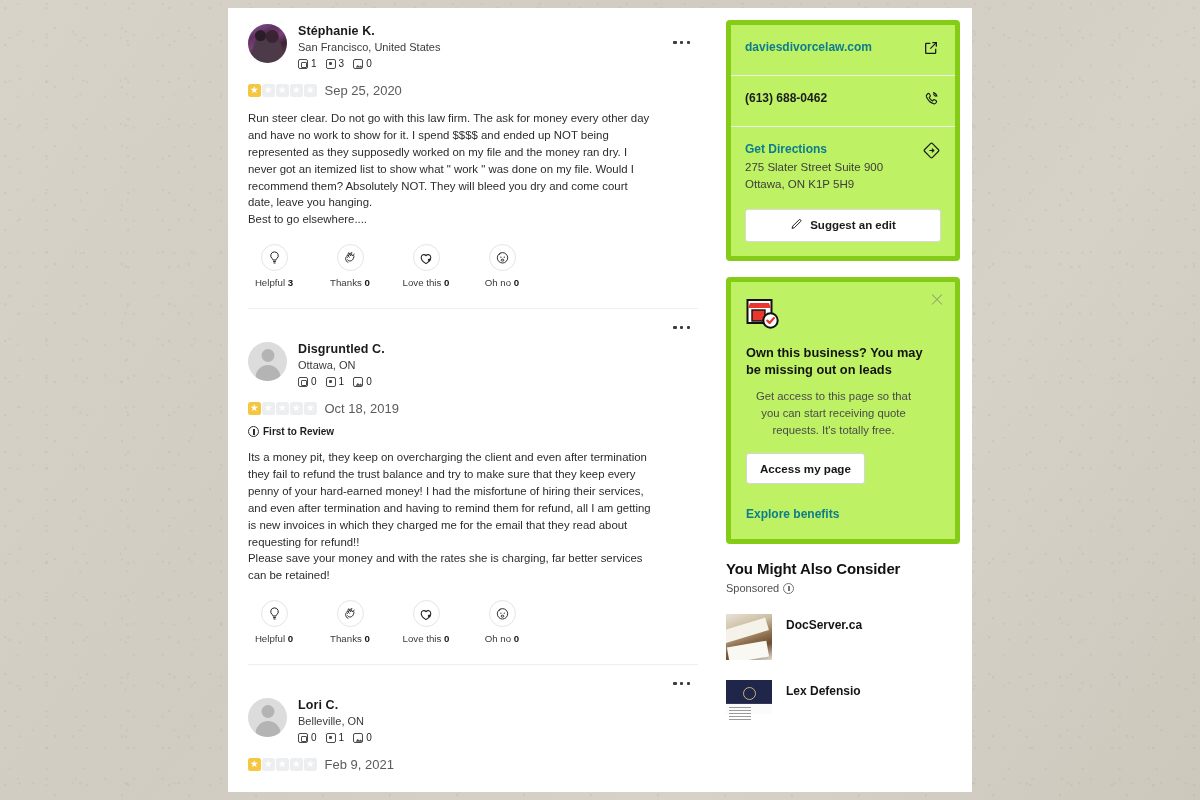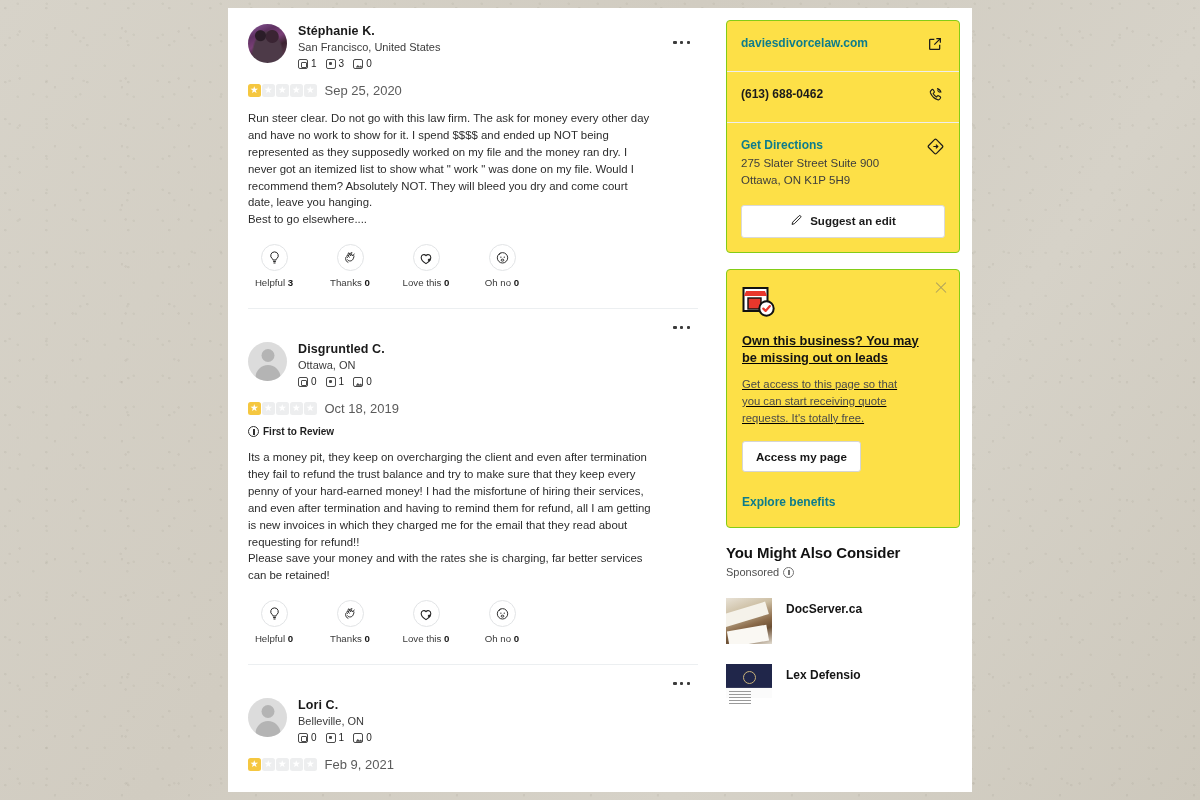--- a/index.html
+++ b/index.html
@@ -110,21 +110,21 @@
   .react-circle {
     width: 27px; height: 27px; border-radius: 50%; border: 1px solid #e2e4e6;
     margin: 0 auto; display: flex; align-items: center; justify-content: center;
   }
   .react-circle svg { display: block; }
   .react-lbl { font-size: 9.7px; color: #3a3a3a; margin-top: 6px; white-space: nowrap; }
   .react-lbl b { color: #151515; }
 
   
   .card {
-    border: 1px solid #84cc16; border-radius: 4px; background: #fde047;
+    border: 5px solid #84cc16; border-radius: 4px; background: #bef264;
     margin-bottom: 16px;
   }
   .crow {
     display: flex; align-items: flex-start; justify-content: space-between;
     padding: 15px 14px; gap: 8px;
   }
   .crow + .crow { border-top: 1px solid #eeeeee; }
   .link-teal { color: #0d7c8c; font-weight: bold; font-size: 12px; text-decoration: none; }
   .phone { font-size: 12px; font-weight: bold; color: #1b1b1b; }
   .dir-title { color: #0d7c8c; font-weight: bold; font-size: 12px; display: block; }
@@ -132,33 +132,33 @@
   .cicon { flex: 0 0 18px; }
 
   .suggest-wrap { padding: 0 14px 14px; }
   .suggest-btn {
     width: 100%; border: 1px solid #d9d9d9; border-radius: 3px; background: #fff;
     padding: 8px 0; font-size: 11.5px; font-weight: bold; color: #1b1b1b;
     display: flex; align-items: center; justify-content: center; gap: 7px;
     cursor: pointer; font-family: inherit;
   }
 
-  .own-card { position: relative; padding: 16px 15px 17px; text-decoration: underline; }
+  .own-card { position: relative; padding: 16px 15px 17px; }
   .close-x {
     position: absolute; right: 11px; top: 11px; width: 14px; height: 14px;
     cursor: pointer; opacity: .55;
   }
   .close-x::before, .close-x::after {
     content: ""; position: absolute; left: 0; top: 6px; width: 14px; height: 1.3px; background: #6e6e6e;
   }
   .close-x::before { transform: rotate(45deg); }
   .close-x::after { transform: rotate(-45deg); }
   .shop-ic { width: 34px; height: 32px; position: relative; margin-bottom: 14px; }
   .own-title { font-size: 12.8px; font-weight: bold; color: #131313; line-height: 1.37; max-width: 180px; }
-  .own-sub { font-size: 11.3px; color: #4a4a4a; line-height: 1.52; margin-top: 9px; max-width: 175px; }
+  .own-sub { font-size: 11.3px; color: #4a4a4a; line-height: 1.52; margin-top: 9px; max-width: 175px; text-align: center; }
   .access-btn {
     margin-top: 14px; border: 1px solid #d5d5d5; border-radius: 3px; background: #fff;
     padding: 8px 13px; font-size: 11.6px; font-weight: bold; color: #161616;
     cursor: pointer; font-family: inherit;
   }
   .explore { display: inline-block; margin-top: 23px; font-size: 12px; font-weight: bold;
              color: #0d7c8c; text-decoration: none; }
 
   .ymac-title { font-size: 15px; font-weight: bold; color: #111; letter-spacing: -.1px; }
   .sponsored { display: flex; align-items: center; gap: 4px; margin-top: 5px; }

